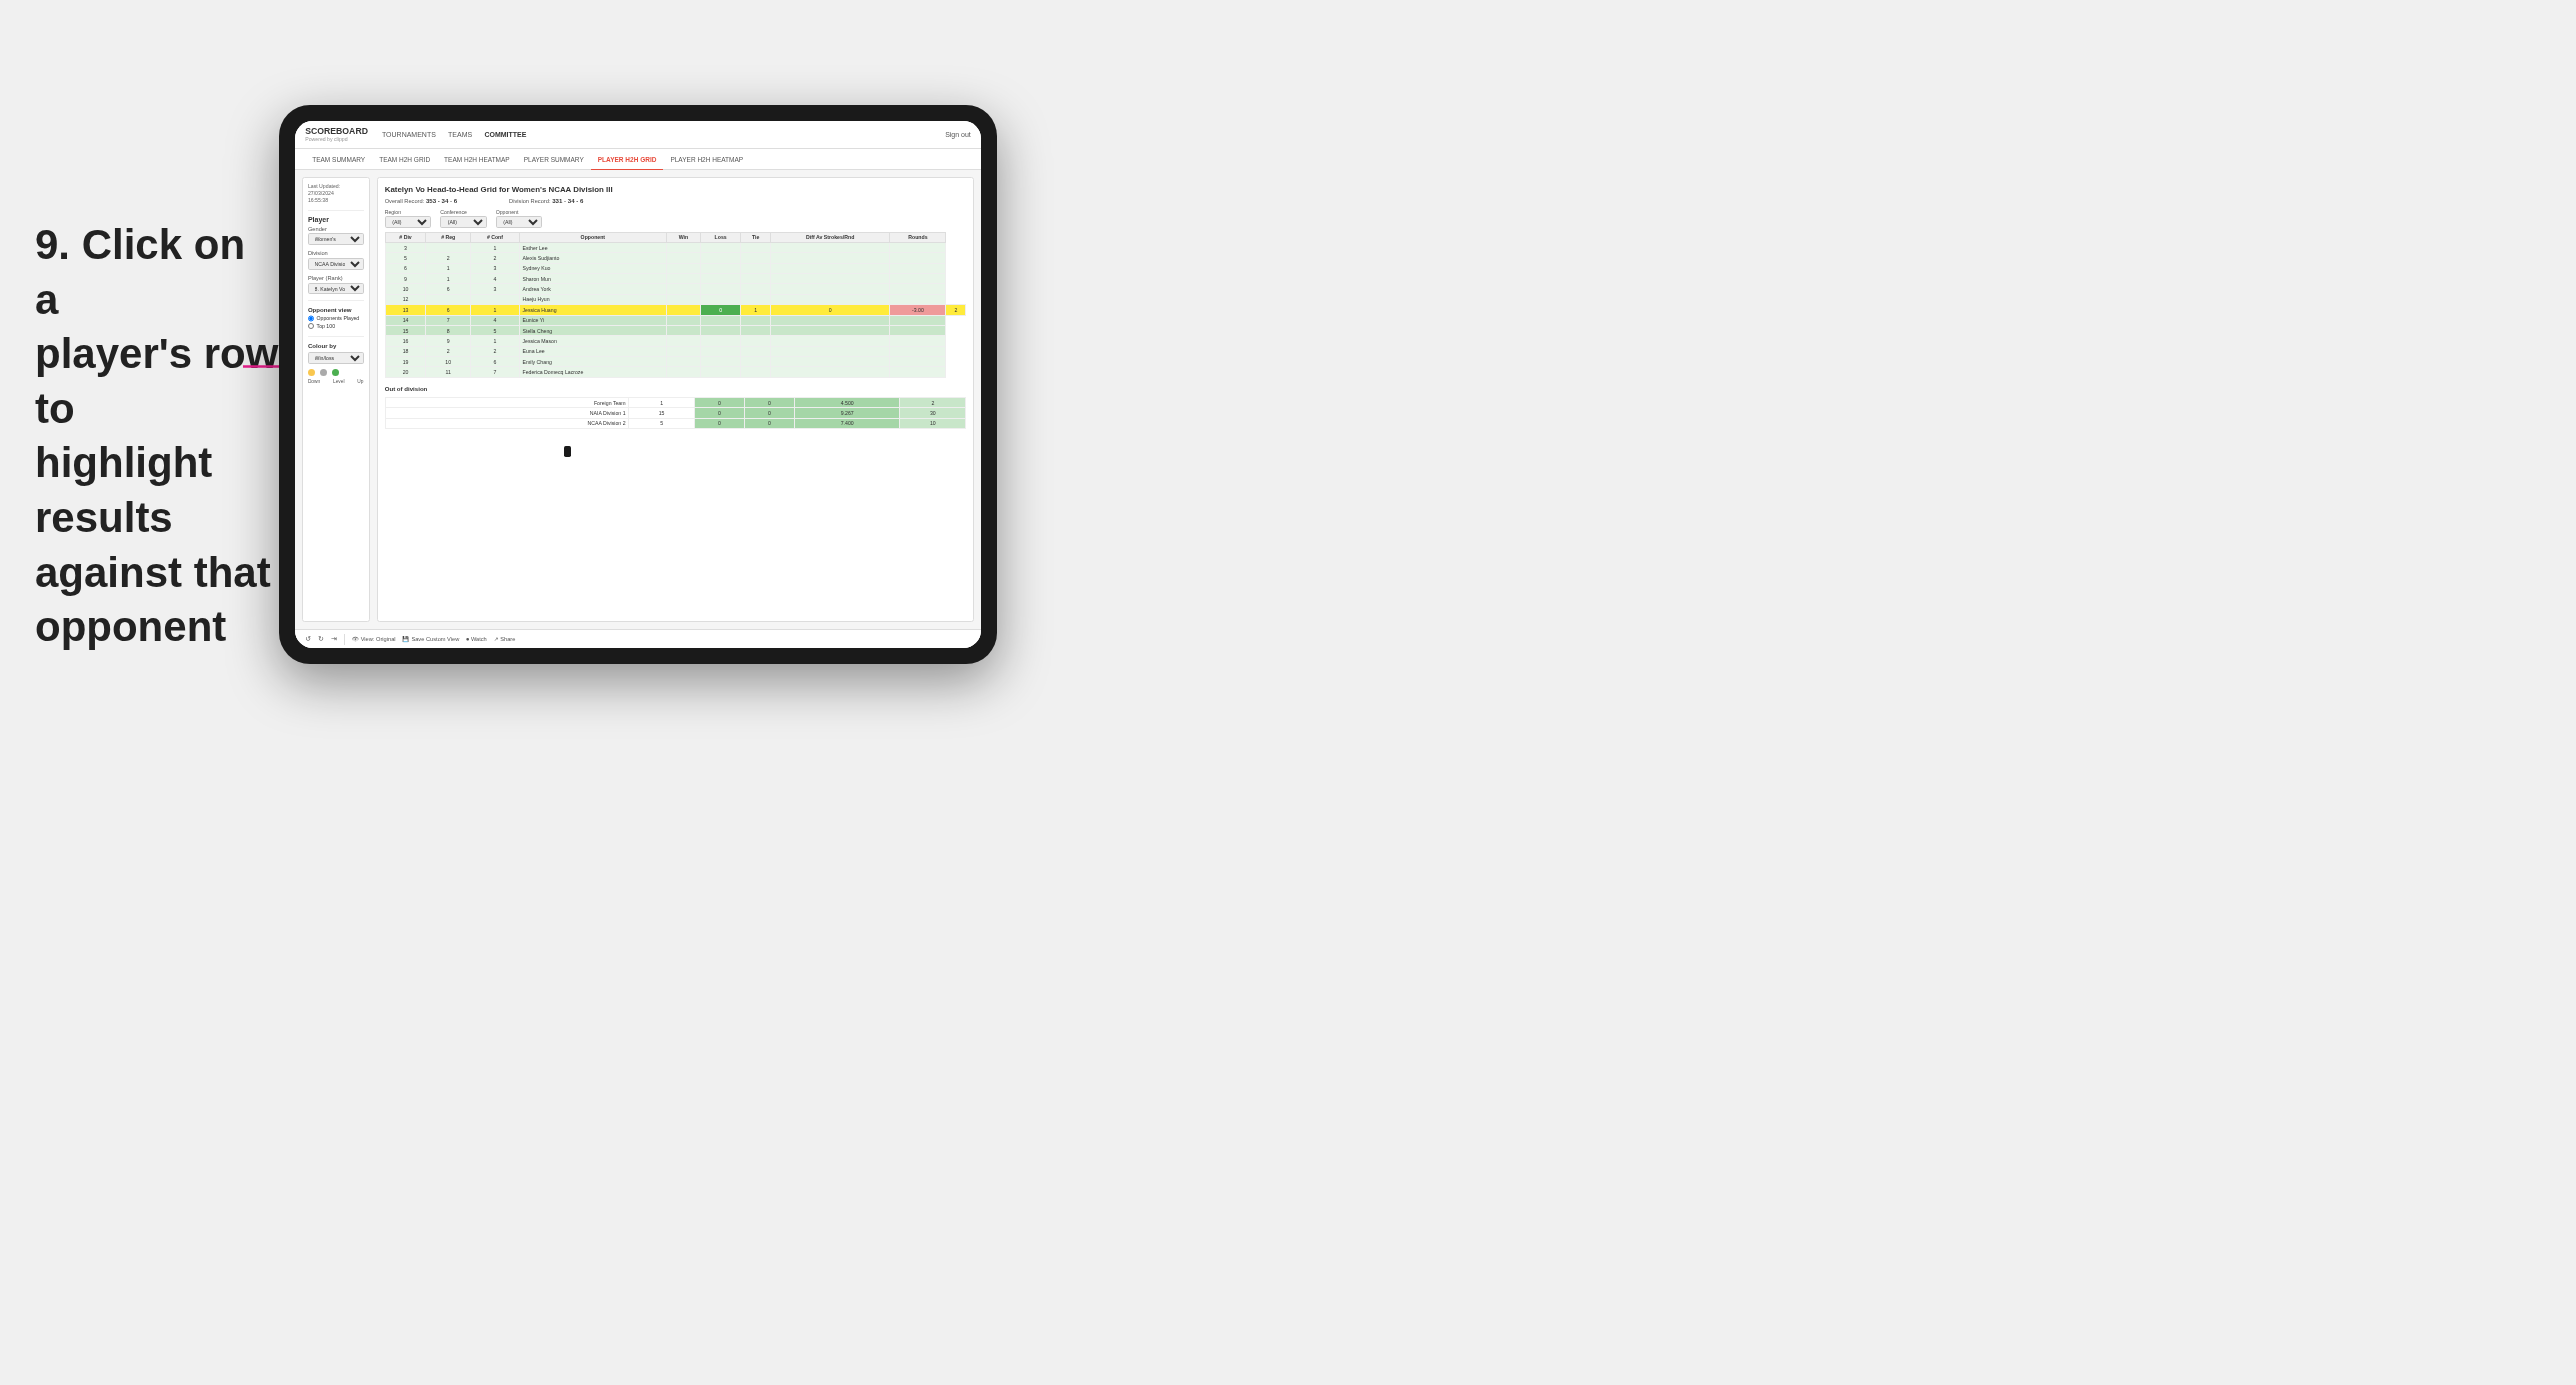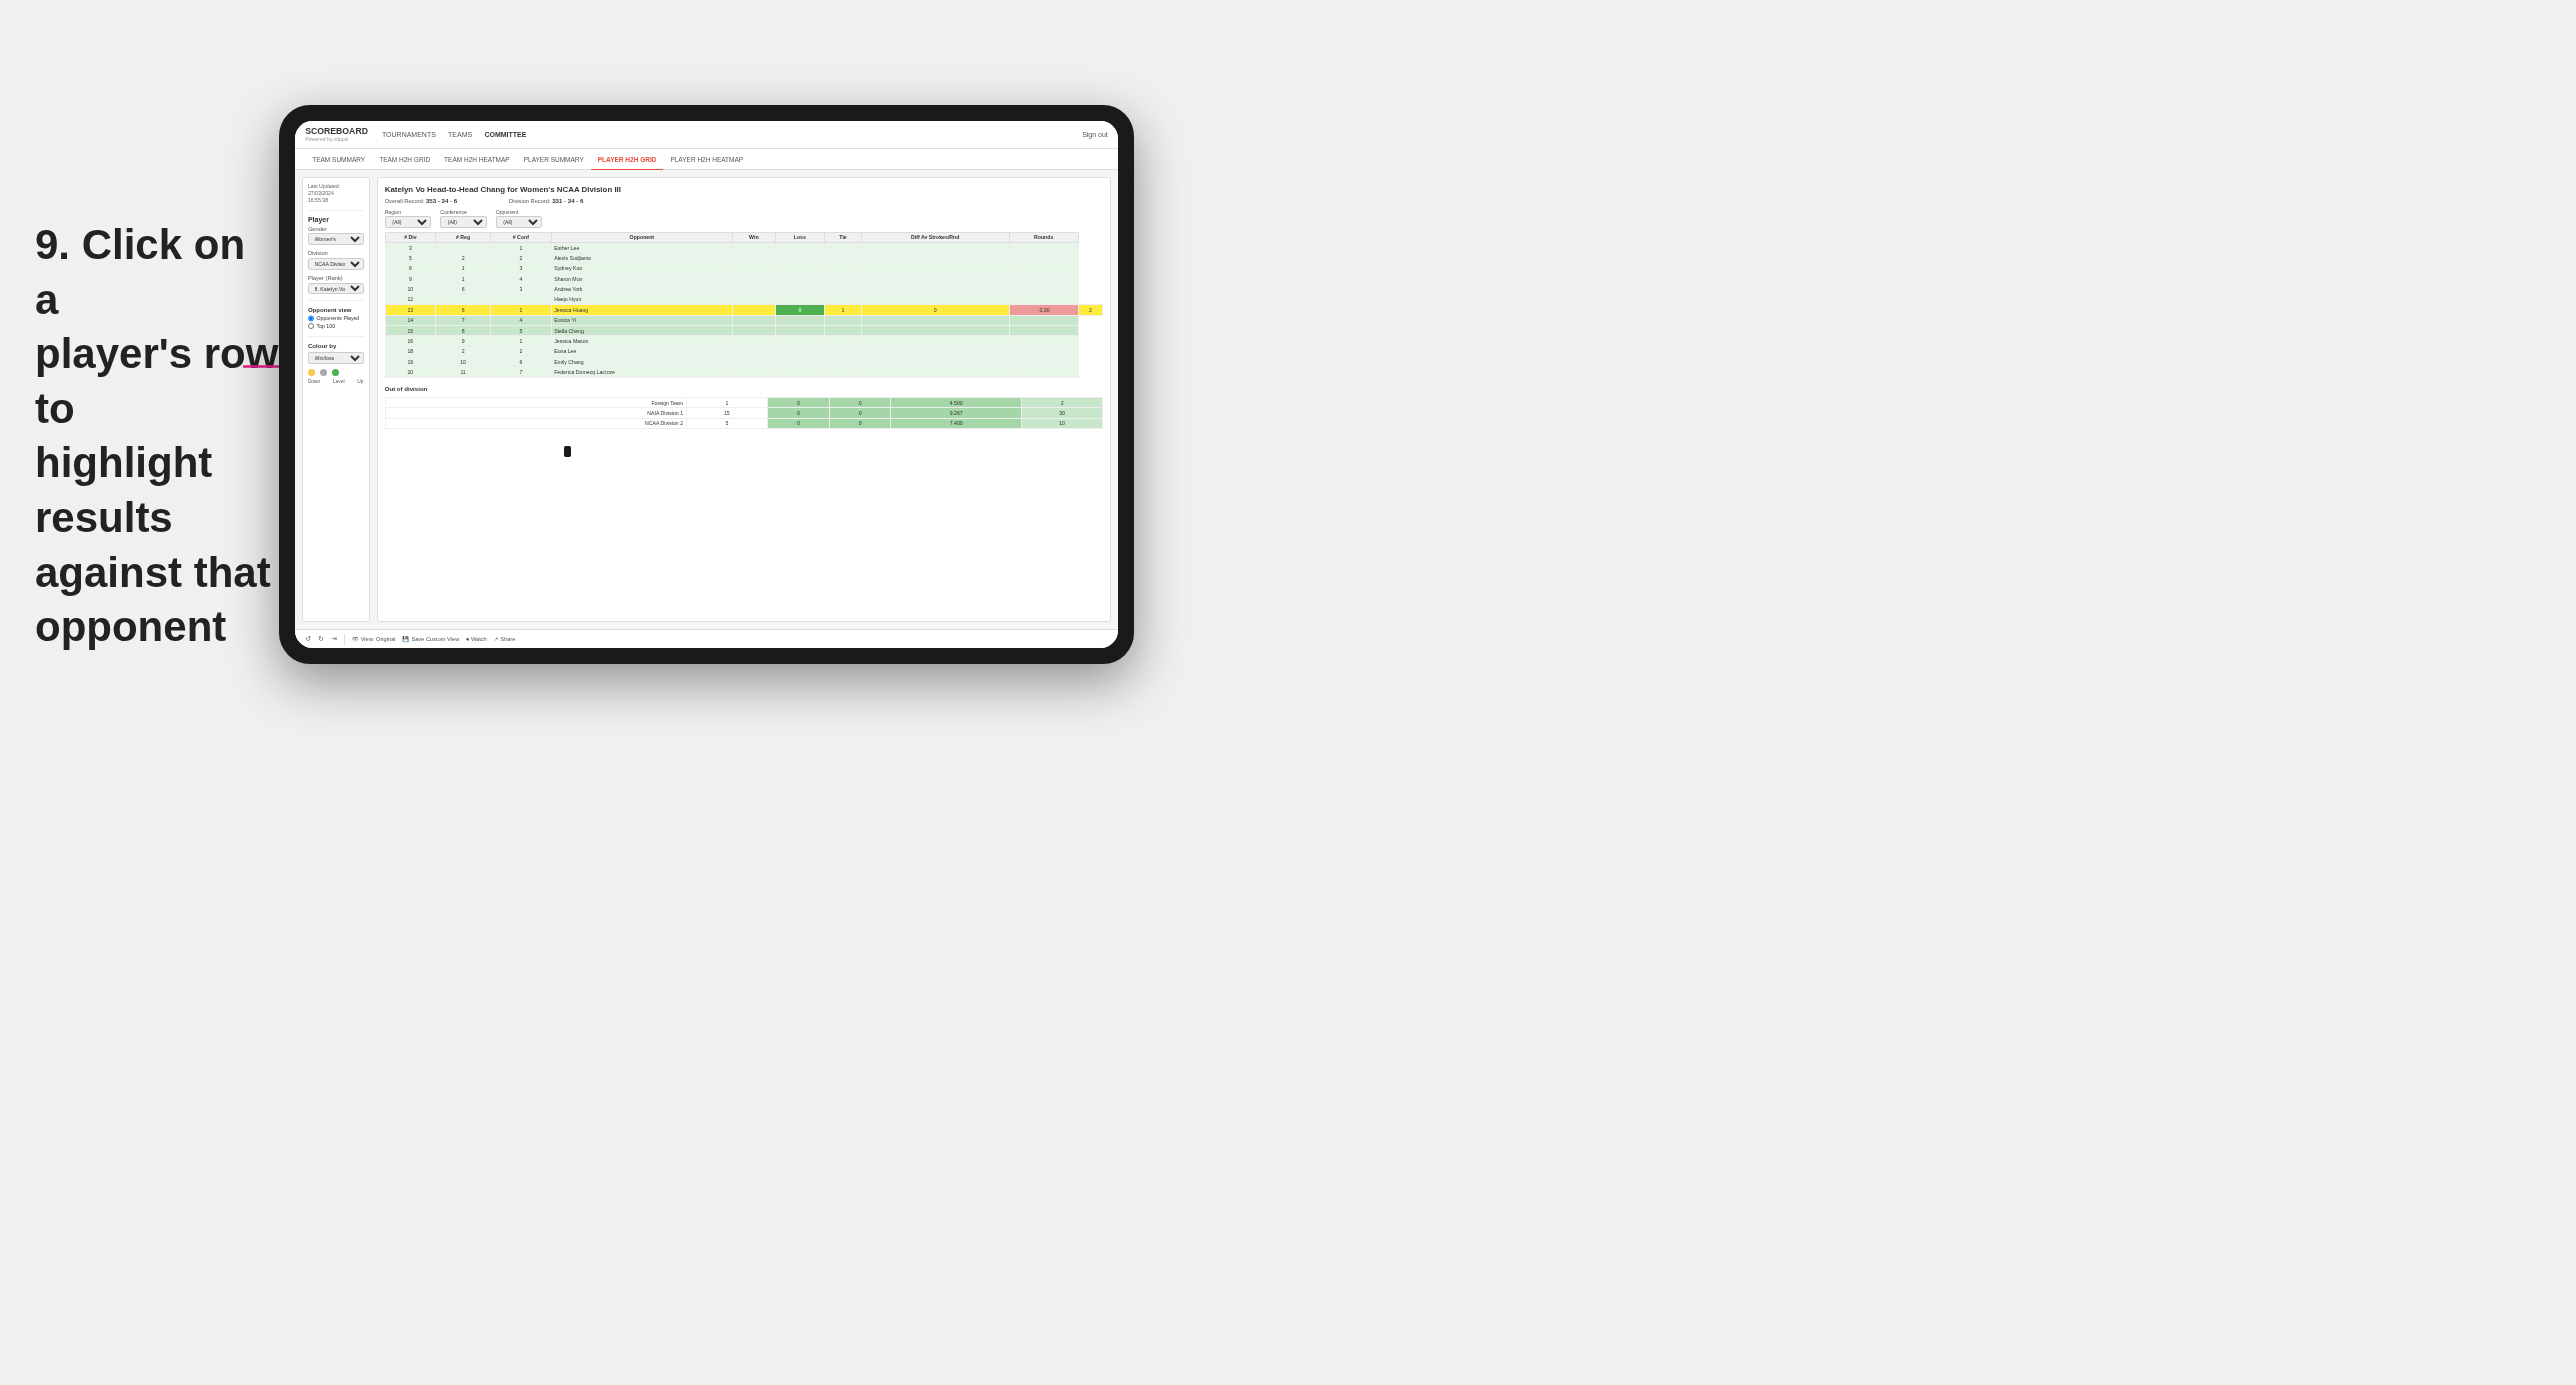--- a/index.html
+++ b/index.html
@@ -10,21 +10,21 @@
       font-family: Arial, sans-serif;
       position: relative;
       overflow: hidden;
     }
 
     
     .tablet-frame {
       position: absolute;
       left: 279px;
       top: 105px;
-      width: 855px;
+      width: 718px;
       height: 559px;
       background: #1a1a1a;
       border-radius: 31px;
       padding: 15.7px;
       box-shadow: 0 17.5px 52px rgba(0,0,0,0.4);
     }
 
     .tablet-screen {
       width: 100%;
       height: 100%;
@@ -482,21 +482,21 @@
           </div>
           <div class="legend-labels">
             <span>Down</span>
             <span>Level</span>
             <span>Up</span>
           </div>
         </div>
       </div>
 
       <div class="right-panel">
-        <div class="grid-title">Katelyn Vo Head-to-Head Chang for Women's NCAA Division III</div>
+        <div class="grid-title">Katelyn Vo Head-to-Head Grid for Women's NCAA Division III</div>
 
         <div class="grid-records">
           <span>
             <span class="record-label">Overall Record:</span>
             <strong>353 - 34 - 6</strong>
           </span>
           <span>
             <span class="record-label">Division Record:</span>
             <strong>331 - 34 - 6</strong>
           </span>

